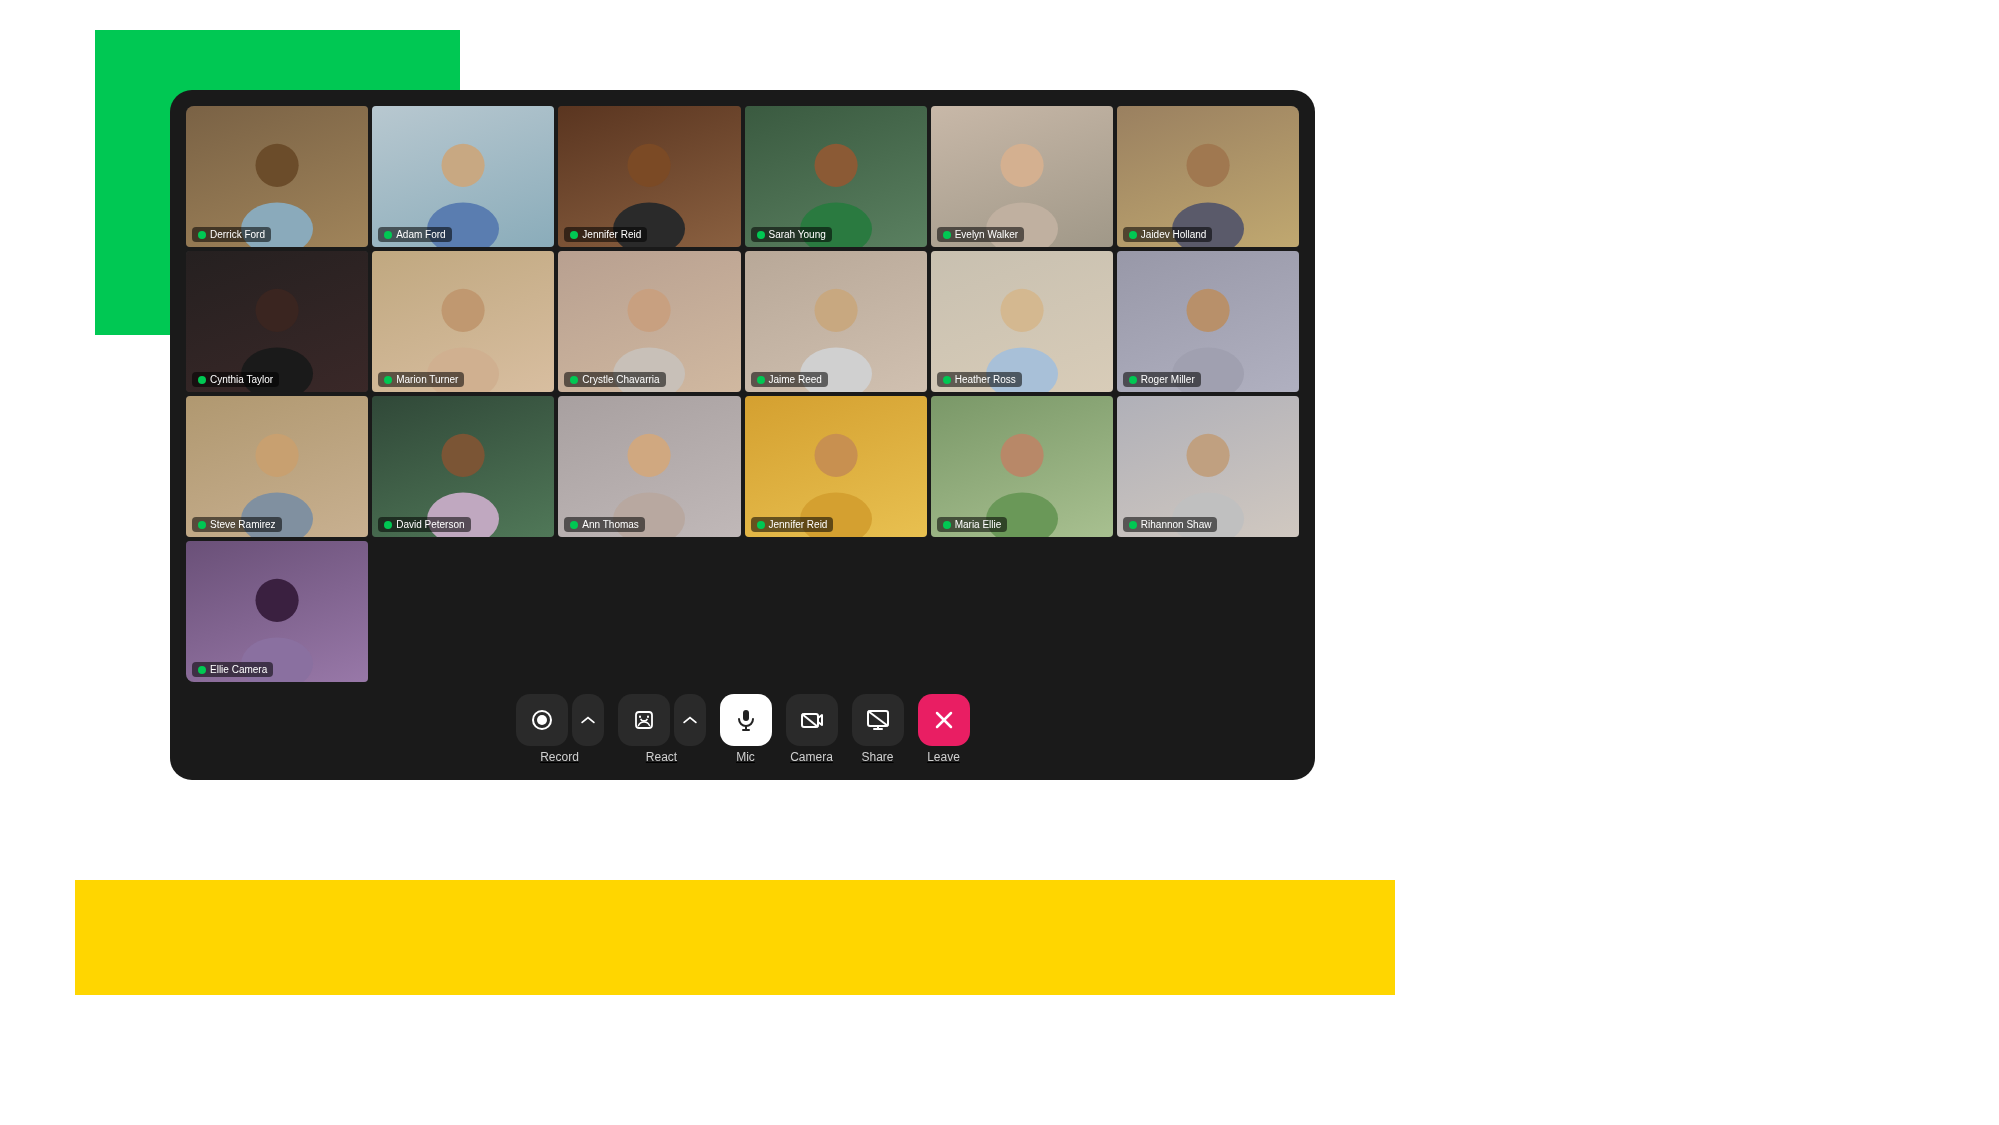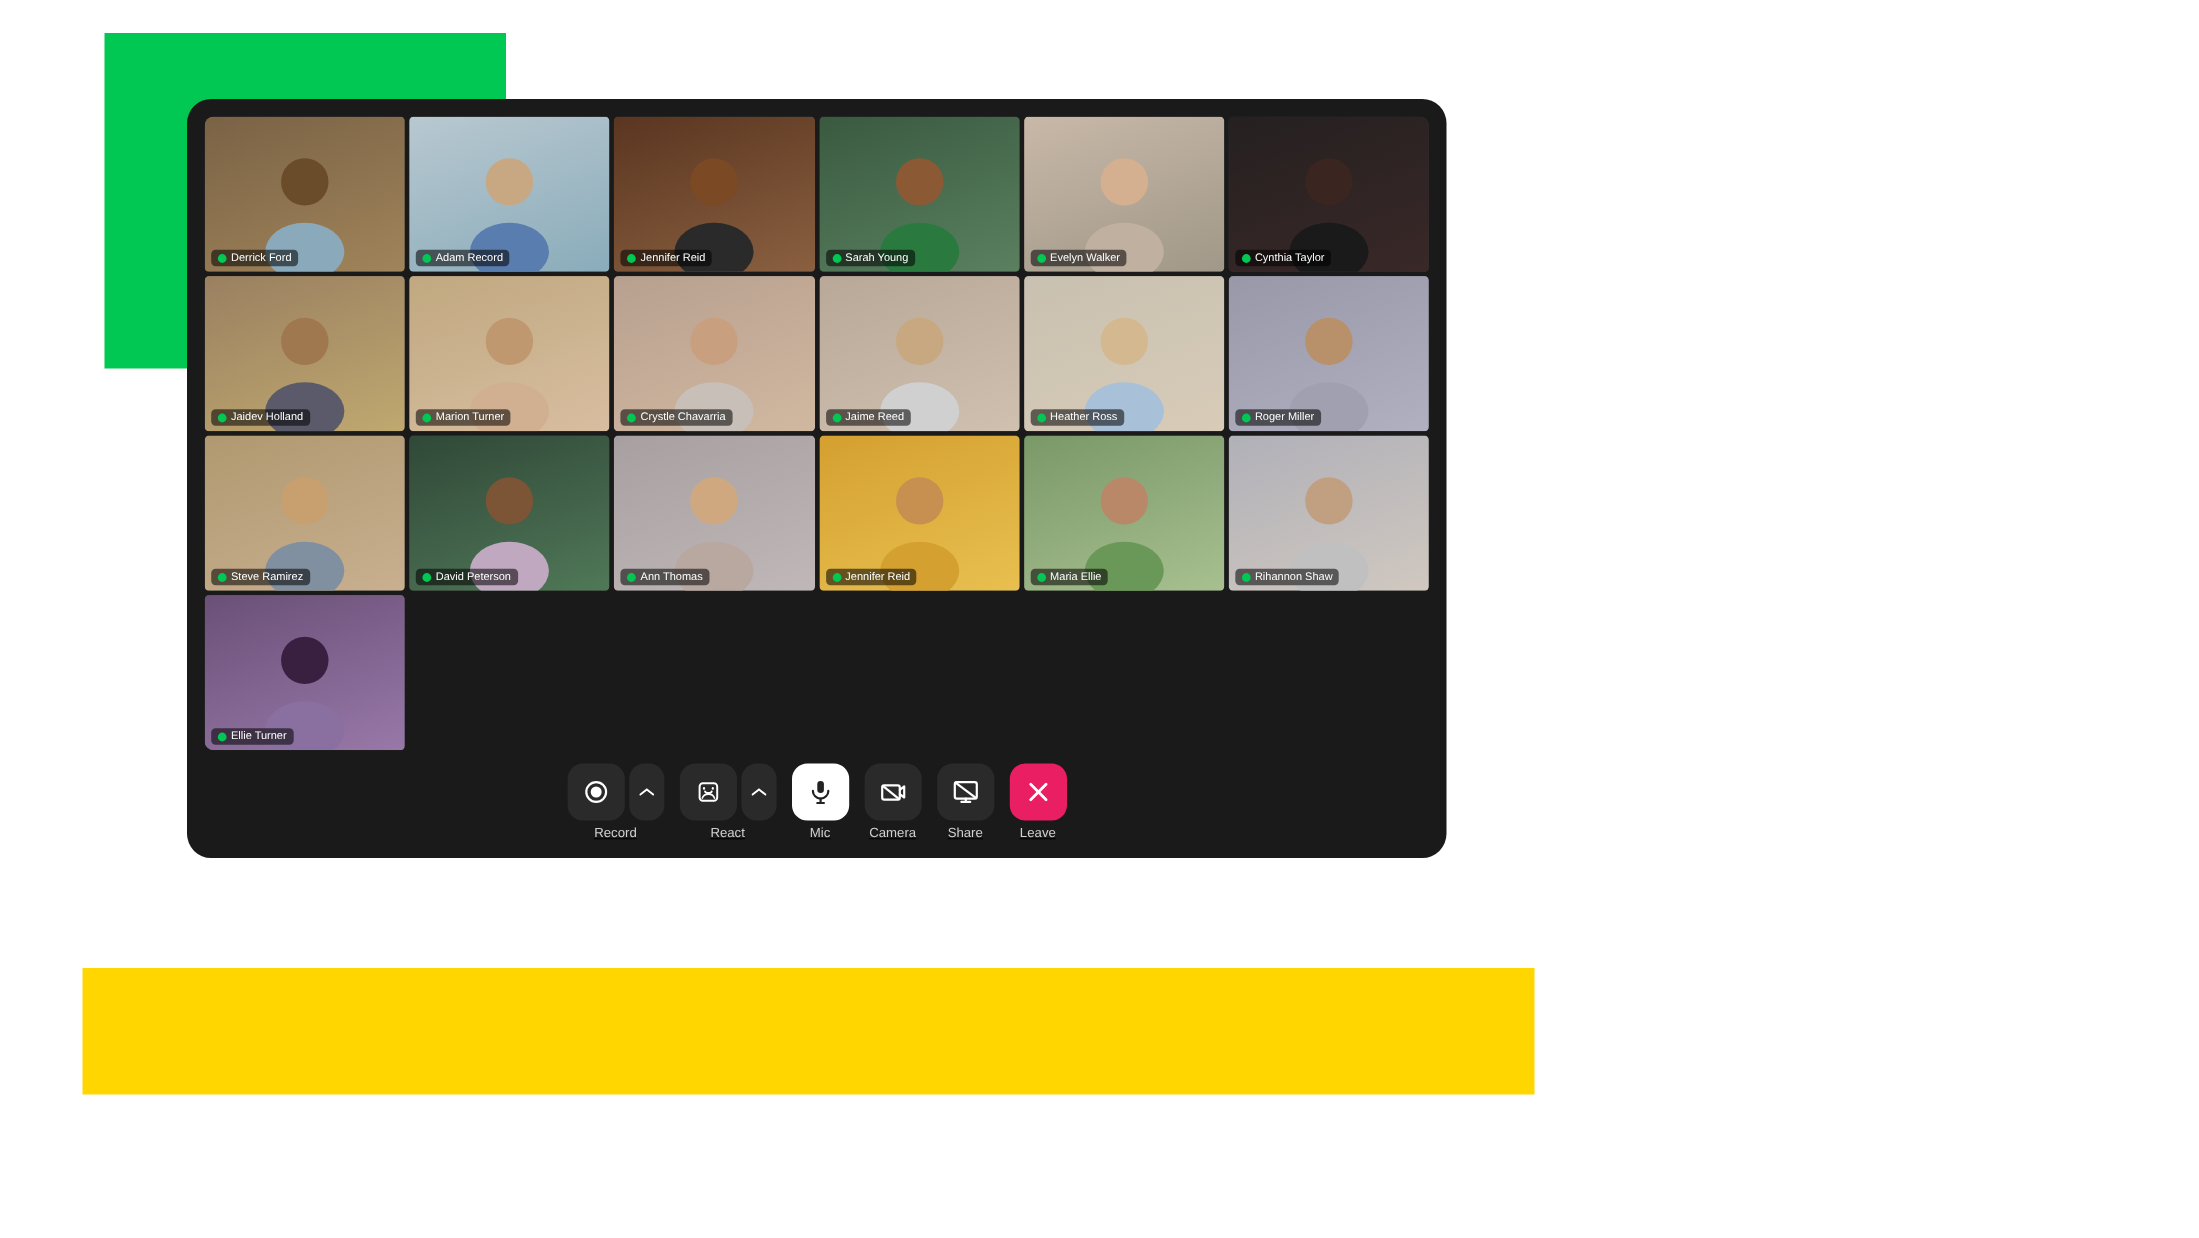--- a/index.html
+++ b/index.html
@@ -190,21 +190,21 @@
         </div>
       </div>
       <div class="video-tile">
         <div class="video-tile-bg" style="background: linear-gradient(160deg, rgb(184, 200, 208) 0%, rgb(138, 172, 186) 100%);"></div>
         <svg viewBox="0 0 100 100" preserveAspectRatio="xMidYMax meet" style="position: absolute; bottom: 0px; left: 0px; width: 100%; height: 85%;">
           <circle cx="50" cy="32" r="18" fill="#C8A882"></circle>
           <ellipse cx="50" cy="85" rx="30" ry="22" fill="#5a7db0"></ellipse>
         </svg>
         <div class="name-badge">
           <span class="mic-dot"></span>
-          <span>Adam Record</span>
+          <span>Adam Ford</span>
         </div>
       </div>
       <div class="video-tile">
         <div class="video-tile-bg" style="background: linear-gradient(160deg, rgb(90, 53, 32) 0%, rgb(138, 96, 64) 100%);"></div>
         <svg viewBox="0 0 100 100" preserveAspectRatio="xMidYMax meet" style="position: absolute; bottom: 0px; left: 0px; width: 100%; height: 85%;">
           <circle cx="50" cy="32" r="18" fill="#7B4A25"></circle>
           <ellipse cx="50" cy="85" rx="30" ry="22" fill="#2a2a2a"></ellipse>
         </svg>
         <div class="name-badge">
           <span class="mic-dot"></span>
@@ -227,42 +227,42 @@
         <svg viewBox="0 0 100 100" preserveAspectRatio="xMidYMax meet" style="position: absolute; bottom: 0px; left: 0px; width: 100%; height: 85%;">
           <circle cx="50" cy="32" r="18" fill="#D4B090"></circle>
           <ellipse cx="50" cy="85" rx="30" ry="22" fill="#c0b0a0"></ellipse>
         </svg>
         <div class="name-badge">
           <span class="mic-dot"></span>
           <span>Evelyn Walker</span>
         </div>
       </div>
       <div class="video-tile">
+        <div class="video-tile-bg" style="background: linear-gradient(160deg, rgb(154, 128, 96) 0%, rgb(192, 168, 112) 100%);"></div>
+        <svg viewBox="0 0 100 100" preserveAspectRatio="xMidYMax meet" style="position: absolute; bottom: 0px; left: 0px; width: 100%; height: 85%;">
+          <circle cx="50" cy="32" r="18" fill="#A07850"></circle>
+          <ellipse cx="50" cy="85" rx="30" ry="22" fill="#5a5a6a"></ellipse>
+        </svg>
+        <div class="name-badge">
+          <span class="mic-dot"></span>
+          <span>Jaidev Holland</span>
+        </div>
+      </div>
+      <div class="video-tile">
         <div class="video-tile-bg" style="background: linear-gradient(160deg, rgb(37, 32, 32) 0%, rgb(58, 40, 40) 100%);"></div>
         <svg viewBox="0 0 100 100" preserveAspectRatio="xMidYMax meet" style="position: absolute; bottom: 0px; left: 0px; width: 100%; height: 85%;">
           <circle cx="50" cy="32" r="18" fill="#3A2520"></circle>
           <ellipse cx="50" cy="85" rx="30" ry="22" fill="#1a1a1a"></ellipse>
         </svg>
         <div class="name-badge">
           <span class="mic-dot"></span>
           <span>Cynthia Taylor</span>
         </div>
       </div>
       <div class="video-tile">
-        <div class="video-tile-bg" style="background: linear-gradient(160deg, rgb(154, 128, 96) 0%, rgb(192, 168, 112) 100%);"></div>
-        <svg viewBox="0 0 100 100" preserveAspectRatio="xMidYMax meet" style="position: absolute; bottom: 0px; left: 0px; width: 100%; height: 85%;">
-          <circle cx="50" cy="32" r="18" fill="#A07850"></circle>
-          <ellipse cx="50" cy="85" rx="30" ry="22" fill="#5a5a6a"></ellipse>
-        </svg>
-        <div class="name-badge">
-          <span class="mic-dot"></span>
-          <span>Jaidev Holland</span>
-        </div>
-      </div>
-      <div class="video-tile">
         <div class="video-tile-bg" style="background: linear-gradient(160deg, rgb(192, 168, 128) 0%, rgb(216, 190, 160) 100%);"></div>
         <svg viewBox="0 0 100 100" preserveAspectRatio="xMidYMax meet" style="position: absolute; bottom: 0px; left: 0px; width: 100%; height: 85%;">
           <circle cx="50" cy="32" r="18" fill="#C09870"></circle>
           <ellipse cx="50" cy="85" rx="30" ry="22" fill="#d0b090"></ellipse>
         </svg>
         <div class="name-badge">
           <span class="mic-dot"></span>
           <span>Marion Turner</span>
         </div>
       </div>
@@ -377,21 +377,21 @@
         </div>
       </div>
       <div class="video-tile">
         <div class="video-tile-bg" style="background: linear-gradient(160deg, rgb(106, 80, 120) 0%, rgb(152, 120, 168) 100%);"></div>
         <svg viewBox="0 0 100 100" preserveAspectRatio="xMidYMax meet" style="position: absolute; bottom: 0px; left: 0px; width: 100%; height: 85%;">
           <circle cx="50" cy="32" r="18" fill="#3A2040"></circle>
           <ellipse cx="50" cy="85" rx="30" ry="22" fill="#8a70a0"></ellipse>
         </svg>
         <div class="name-badge">
           <span class="mic-dot"></span>
-          <span>Ellie Turner</span>
+          <span>Ellie Camera</span>
         </div>
       </div>
     </div>
 
   <div class="control-bar">
 
     <div class="control-group">
       <div class="control-buttons">
         <div class="ctrl-btn">
           <svg class="icon-svg" viewBox="0 0 24 24" fill="none">

